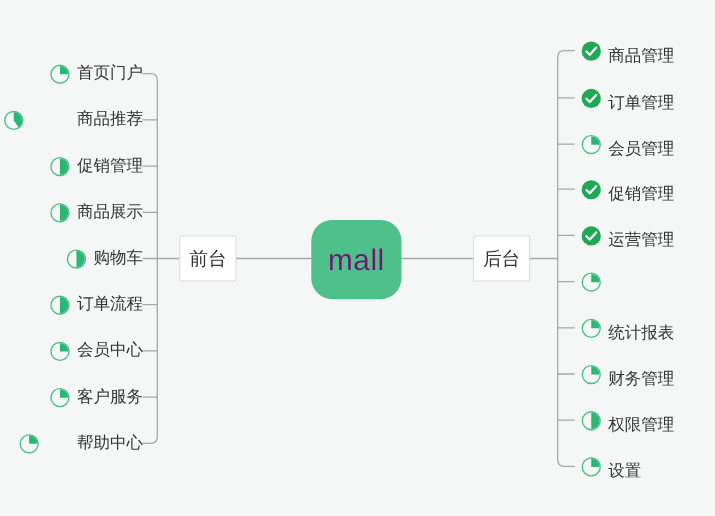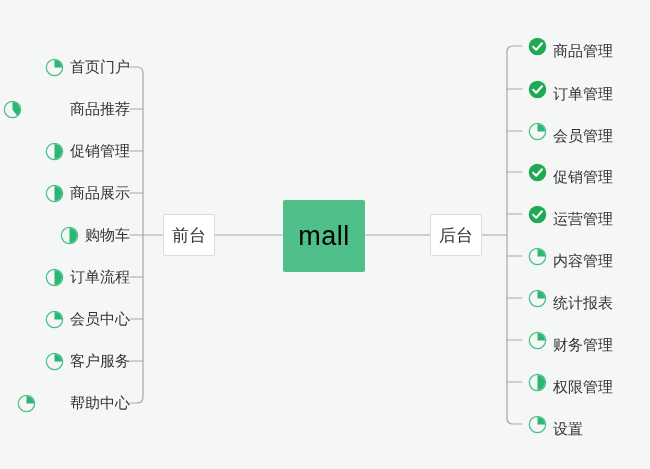--- a/index.html
+++ b/index.html
@@ -31,25 +31,25 @@
     pointer-events: none;
   }
 
   
   .center-node {
     position: absolute;
     left: 283px;
     top: 200px;
     width: 82px;
     height: 72px;
-    border-radius: 2px;
+    border-radius: 19px;
     display: flex;
     align-items: center;
     justify-content: center;
-    color: #000000;
+    color: #701a75;
     font-size: 27px;
     letter-spacing: 0.5px;
     box-sizing: border-box;
   }
 
   
   .branch-node {
     position: absolute;
     width: 52px;
     height: 42px;
@@ -246,21 +246,20 @@
           <circle cx="10" cy="10" r="9.2" fill="#1fa952"></circle>
           <path d="M5.4,10.3 L8.6,13.4 L14.7,6.6" fill="none" stroke="#ffffff" stroke-width="2.1" stroke-linecap="round" stroke-linejoin="round"></path>
         </svg>
         <span class="leaf-label">运营管理</span>
       </div>
       <div class="leaf leaf-right col-right" style="top: 243px;">
         <svg viewBox="0 0 20 20" class="icon">
           <circle cx="10" cy="10" r="8.6" fill="none" stroke="#2bb673" stroke-width="1.3" opacity="0.85"></circle>
           <path d="M10,10 L10,2.0999999999999996 A7.9,7.9 0 0 1 17.90,10.00 Z" fill="#2bb673"></path>
         </svg>
-        <span class="leaf-label">内容管理</span>
       </div>
       <div class="leaf leaf-right col-right" style="top: 285px;">
         <svg viewBox="0 0 20 20" class="icon">
           <circle cx="10" cy="10" r="8.6" fill="none" stroke="#2bb673" stroke-width="1.3" opacity="0.85"></circle>
           <path d="M10,10 L10,2.0999999999999996 A7.9,7.9 0 0 1 17.90,10.00 Z" fill="#2bb673"></path>
         </svg>
         <span class="leaf-label">统计报表</span>
       </div>
       <div class="leaf leaf-right col-right" style="top: 327px;">
         <svg viewBox="0 0 20 20" class="icon">

